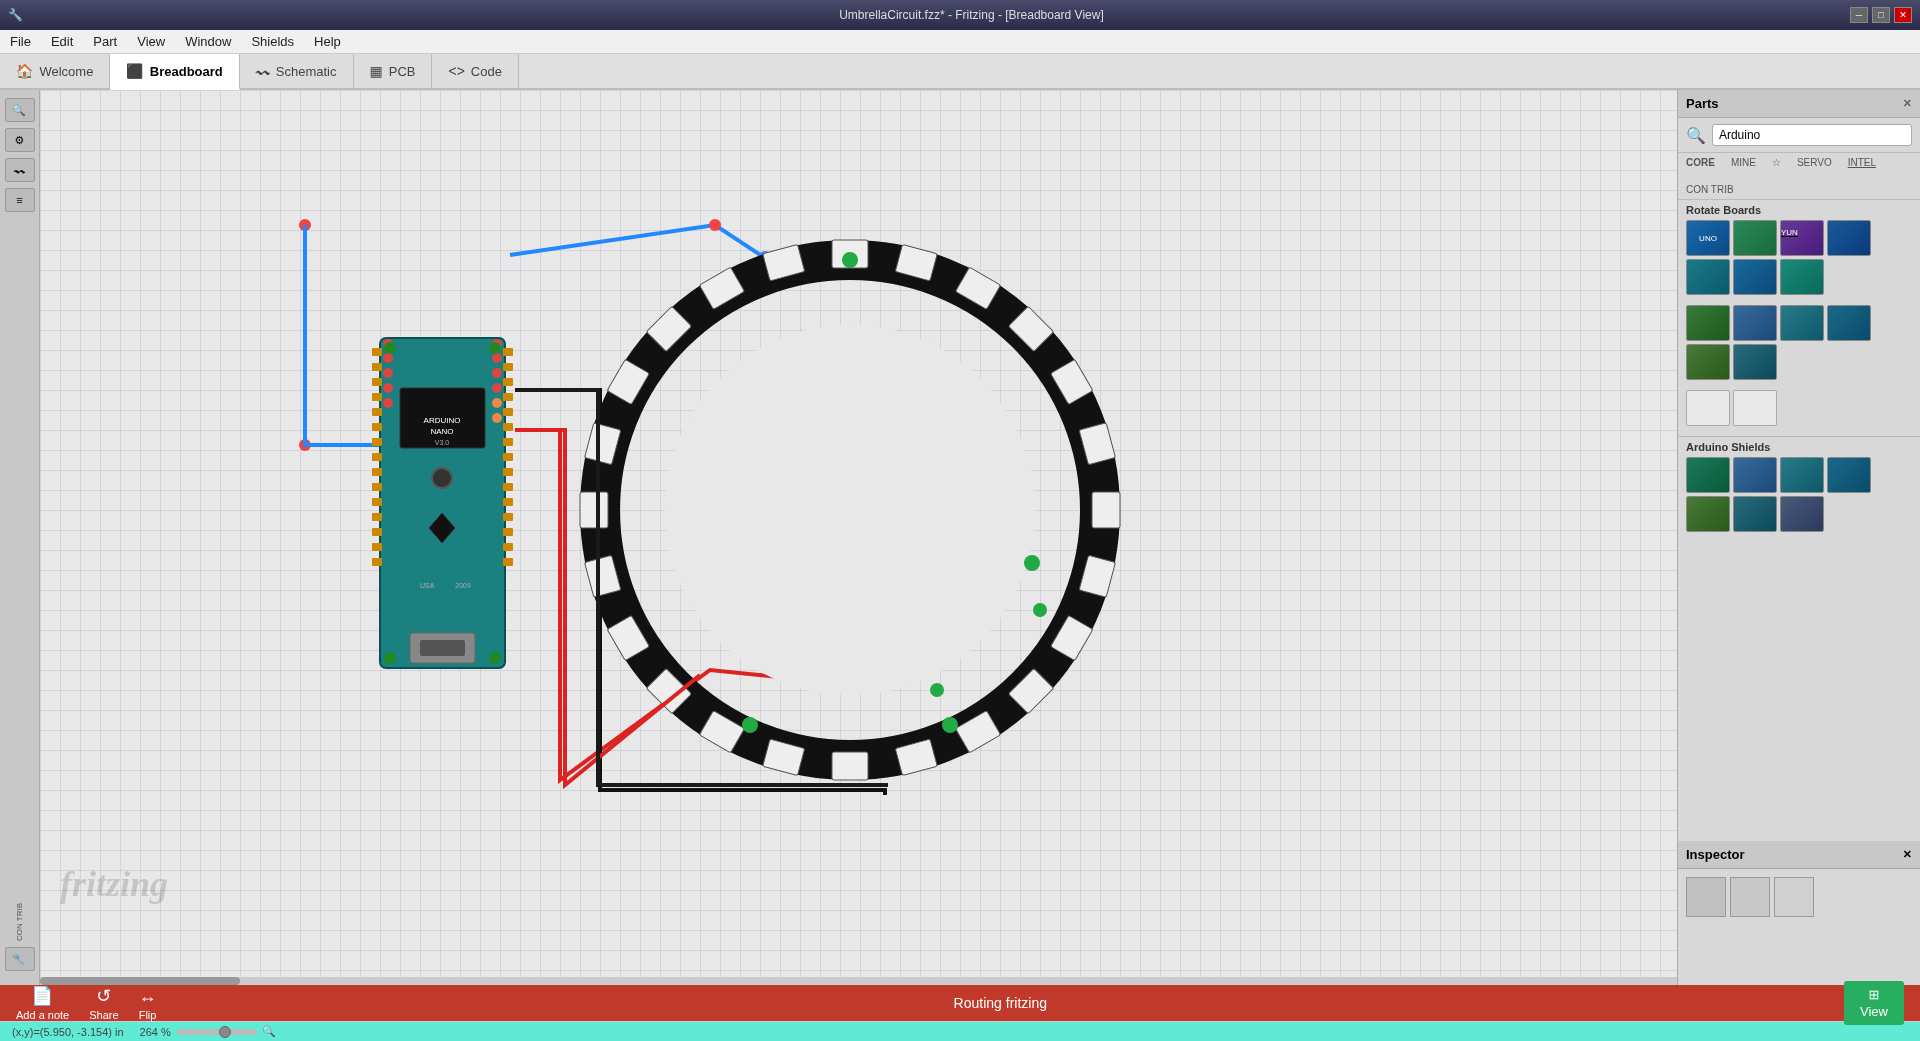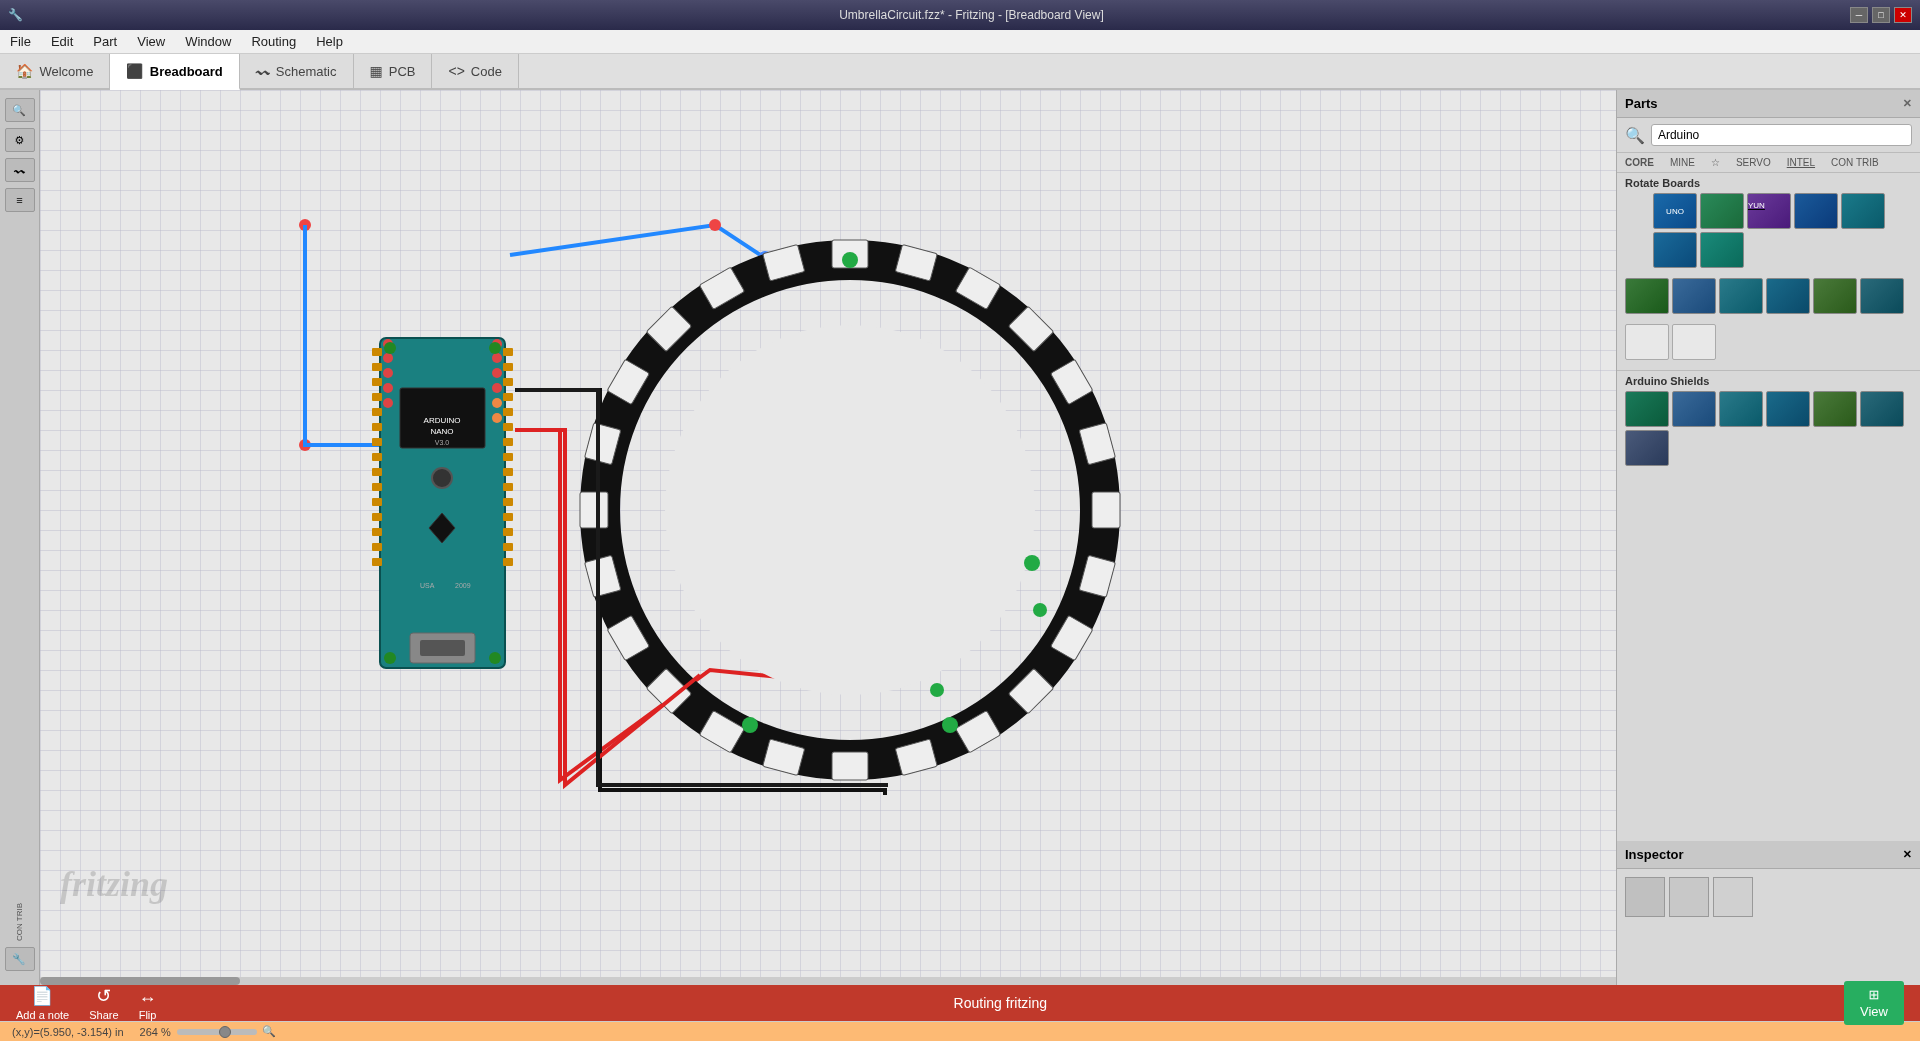--- a/index.html
+++ b/index.html
@@ -96,21 +96,21 @@
 
     
     #circuit-svg {
       position: absolute;
       top: 0; left: 0;
       width: 100%; height: 100%;
     }
 
     
     #parts-panel {
-      width: 304px;
+      width: 243px;
       background: #d8d8d8;
       border-left: 1px solid #aaa;
       display: flex;
       flex-direction: column;
     }
     #parts-header {
       height: 28px;
       background: #c8c8c8;
       display: flex;
       align-items: center;
@@ -242,21 +242,21 @@
       border-radius: 3px;
       display: flex;
       flex-direction: column;
       align-items: center;
       gap: 2px;
     }
 
     
     #coordbar {
       height: 20px;
-      background: #fdba74;
+      background: #5eead4;
       display: flex;
       align-items: center;
       padding: 0 12px;
       font-size: 11px;
       color: #444;
       border-top: 1px solid #ccc;
       gap: 16px;
     }
     .zoom-controls { display: flex; align-items: center; gap: 6px; }
     .zoom-slider {
@@ -309,21 +309,21 @@
     <div class="win-btn close">✕</div>
   </div>
 </div>
 
 <div id="menubar">
   <div class="menu-item">File</div>
   <div class="menu-item">Edit</div>
   <div class="menu-item">Part</div>
   <div class="menu-item">View</div>
   <div class="menu-item">Window</div>
-  <div class="menu-item">Routing</div>
+  <div class="menu-item">Shields</div>
   <div class="menu-item">Help</div>
 </div>
 
 <div id="tabbar">
   <div class="tab">
     <span class="tab-icon">🏠</span>
     <span>Welcome</span>
   </div>
   <div class="tab active">
     <span class="tab-icon">⬛</span>
@@ -560,21 +560,21 @@
       <span style="cursor:pointer; font-weight:bold;">CORE</span>
       <span style="cursor:pointer;">MINE</span>
       <span style="cursor:pointer;">☆</span>
       <span style="cursor:pointer;">SERVO</span>
       <span style="cursor:pointer;text-decoration:underline;">INTEL</span>
       <span style="cursor:pointer;">CON TRIB</span>
     </div>
 
     <div style="padding:4px 8px; font-size:11px; font-weight:bold; color:#333;">Rotate Boards</div>
 
-    <div class="parts-grid" style="padding:0 8px 4px 8px;margin-left:28px;">
+    <div class="parts-grid" style="padding:0 8px 4px 8px;">
       <div class="part-thumb" style="background:linear-gradient(135deg,#1a6aaa,#0a4a8a); display:flex;align-items:center;justify-content:center;">
         <span style="color:#fff;font-size:8px;text-align:center;">UNO</span>
       </div>
       <div class="part-thumb" style="background:linear-gradient(135deg,#2a8a5a,#1a6a3a);">
       </div>
       <div class="part-thumb" style="background:linear-gradient(135deg,#6a3a9a,#4a1a7a);text-decoration:underline;">
         <span style="color:#fff;font-size:8px;text-align:center;">YUN</span>
       </div>
       <div class="part-thumb" style="background:linear-gradient(135deg,#1a5a9a,#0a3a7a);">
       </div>

